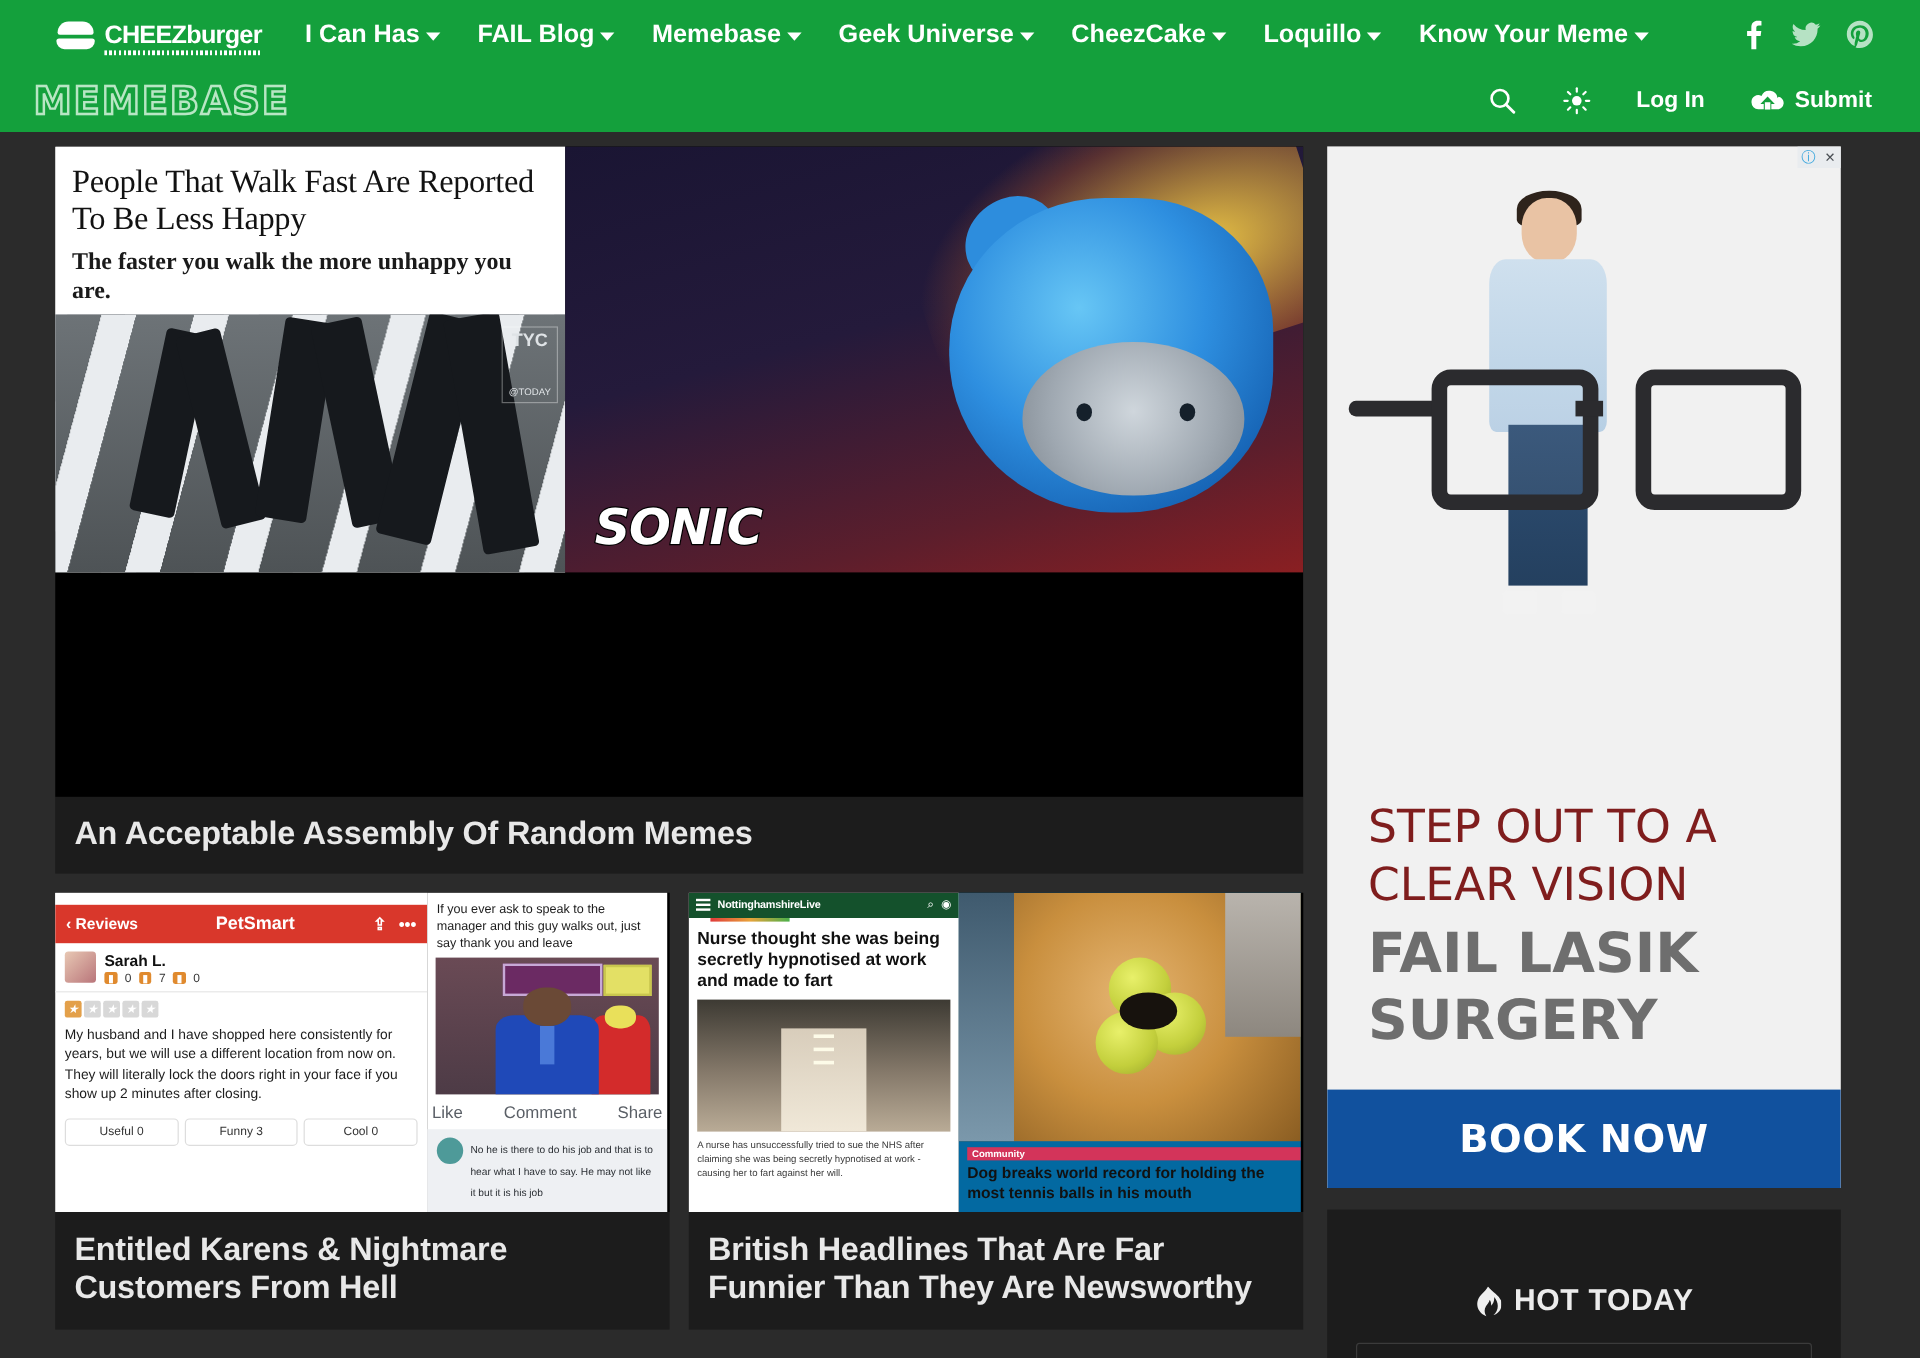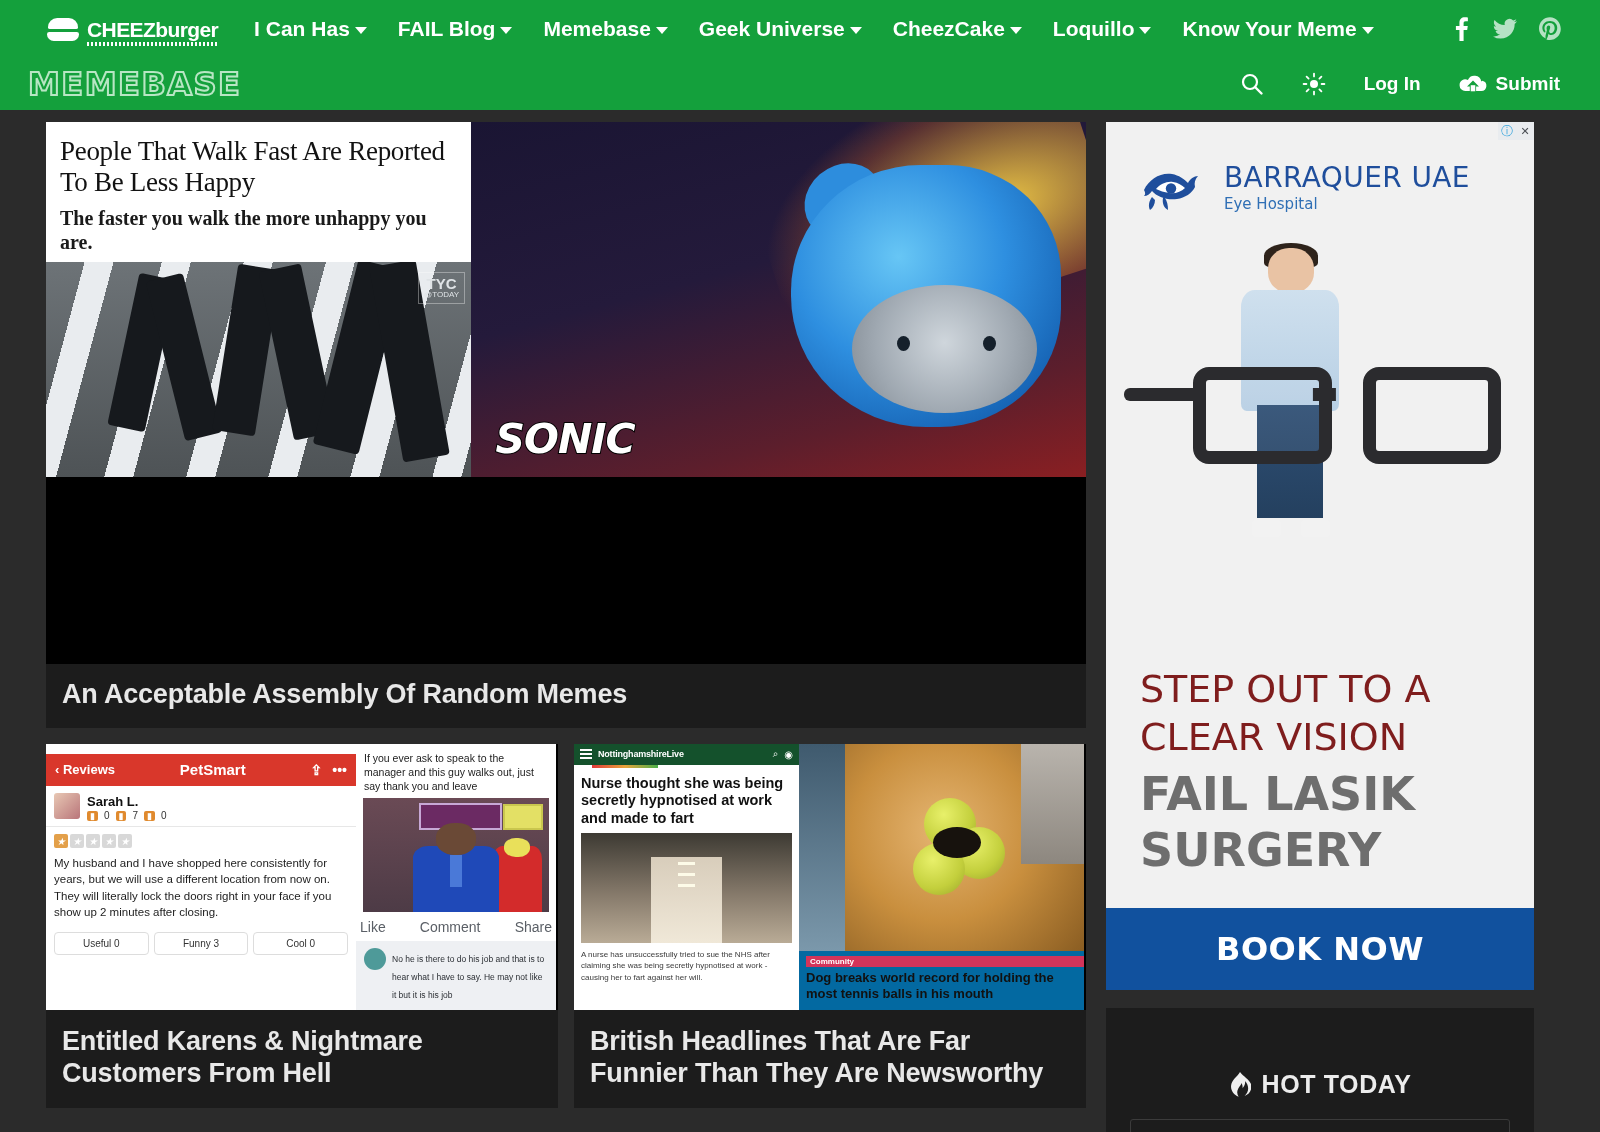--- a/index.html
+++ b/index.html
@@ -132,21 +132,21 @@
       linear-gradient(105deg, transparent 0 8%, #e9ecef 8% 14%, transparent 14% 24%, #e9ecef 24% 30%, transparent 30% 41%, #e9ecef 41% 47%, transparent 47% 58%, #e9ecef 58% 64%, transparent 64% 75%, #e9ecef 75% 81%, transparent 81% 92%, #e9ecef 92% 98%, transparent 98%),
       linear-gradient(#6d7377,#4e5356);
   }
   .leg { position:absolute; background:#16191d; border-radius:4px; }
   .tyc {
     position:absolute; right:6px; top:10px; color:#dfe3e6;
     font-family:"Liberation Sans", sans-serif; font-size:15px; font-weight:bold;
     text-align:center; line-height:1.05; border:1px solid rgba(255,255,255,.35);
     padding:3px 5px;
   }
-  .tyc small { font-size:8px; display:block; font-weight:normal; }
+  .tyc small { font-size:8px; display:block; font-weight:normal;margin-top:32px; }
 
   
   .t-duck {
     grid-column: 2; grid-row: 1 / span 2;
     background: linear-gradient(#6b4a28 0 3%, #2a1d12 3% 6%, #1b1510 6% 62%, #c79a5d 62% 66%, #d8ae74 66% 83%, #c5records 83%, #cb9f63 83% 100%);
     position:relative;
   }
   .wood-dark { position:absolute; left:0; right:0; top:4%; height:58%;
     background: linear-gradient(180deg,#241b14,#0e0b08 40%,#191310); }
   .wood-top { position:absolute; left:0; right:0; top:0; height:5%;
@@ -569,32 +569,20 @@
   </div>
 
   <div class="side-col">
 
     <div class="ad">
       <div class="ad-controls">
         <span class="ad-i">ⓘ</span>
         <span class="ad-x">✕</span>
       </div>
 
-      <div class="ad-logo">
-        <svg class="ad-eye" viewBox="0 0 70 48">
-          <path fill="#1f4e9c" d="M4 26c5-11 17-18 28-16 7 1.3 12 5 16 9 2-4 6-7 10-7-3 3-4 7-3 11-3 6-10 11-18 12-10 1.3-20-2-25-8-2 3-5 5-8 5 2-2 1-4 0-6z"></path>
-          <path fill="#ffffff" d="M16 25c4-5 11-8 17-7 5 .8 9 3 12 6-4 4-10 6-16 5-5-.7-9-2-13-4z"></path>
-          <circle fill="#1f4e9c" cx="31" cy="24.5" r="5.2"></circle>
-          <path fill="#1f4e9c" d="M12 33c-3 4-4 9-2 13 3-2 5-6 5-10zM23 34c-1 5 1 10 5 12 0-5-1-9-3-12z"></path>
-        </svg>
-        <span class="ad-brand">
-          <span class="b1">BARRAQUER UAE</span>
-          <span class="b2">Eye Hospital</span>
-        </span>
-      </div>
 
       <div class="ad-hero">
         <div class="ad-person">
           <i class="ad-p-hair"></i>
             <i class="ad-p-head"></i>
             <i class="ad-p-shirt"></i>
           <i class="ad-p-jeans"></i>
             <i class="ad-p-shoe1"></i>
             <i class="ad-p-shoe2"></i>
         </div>

